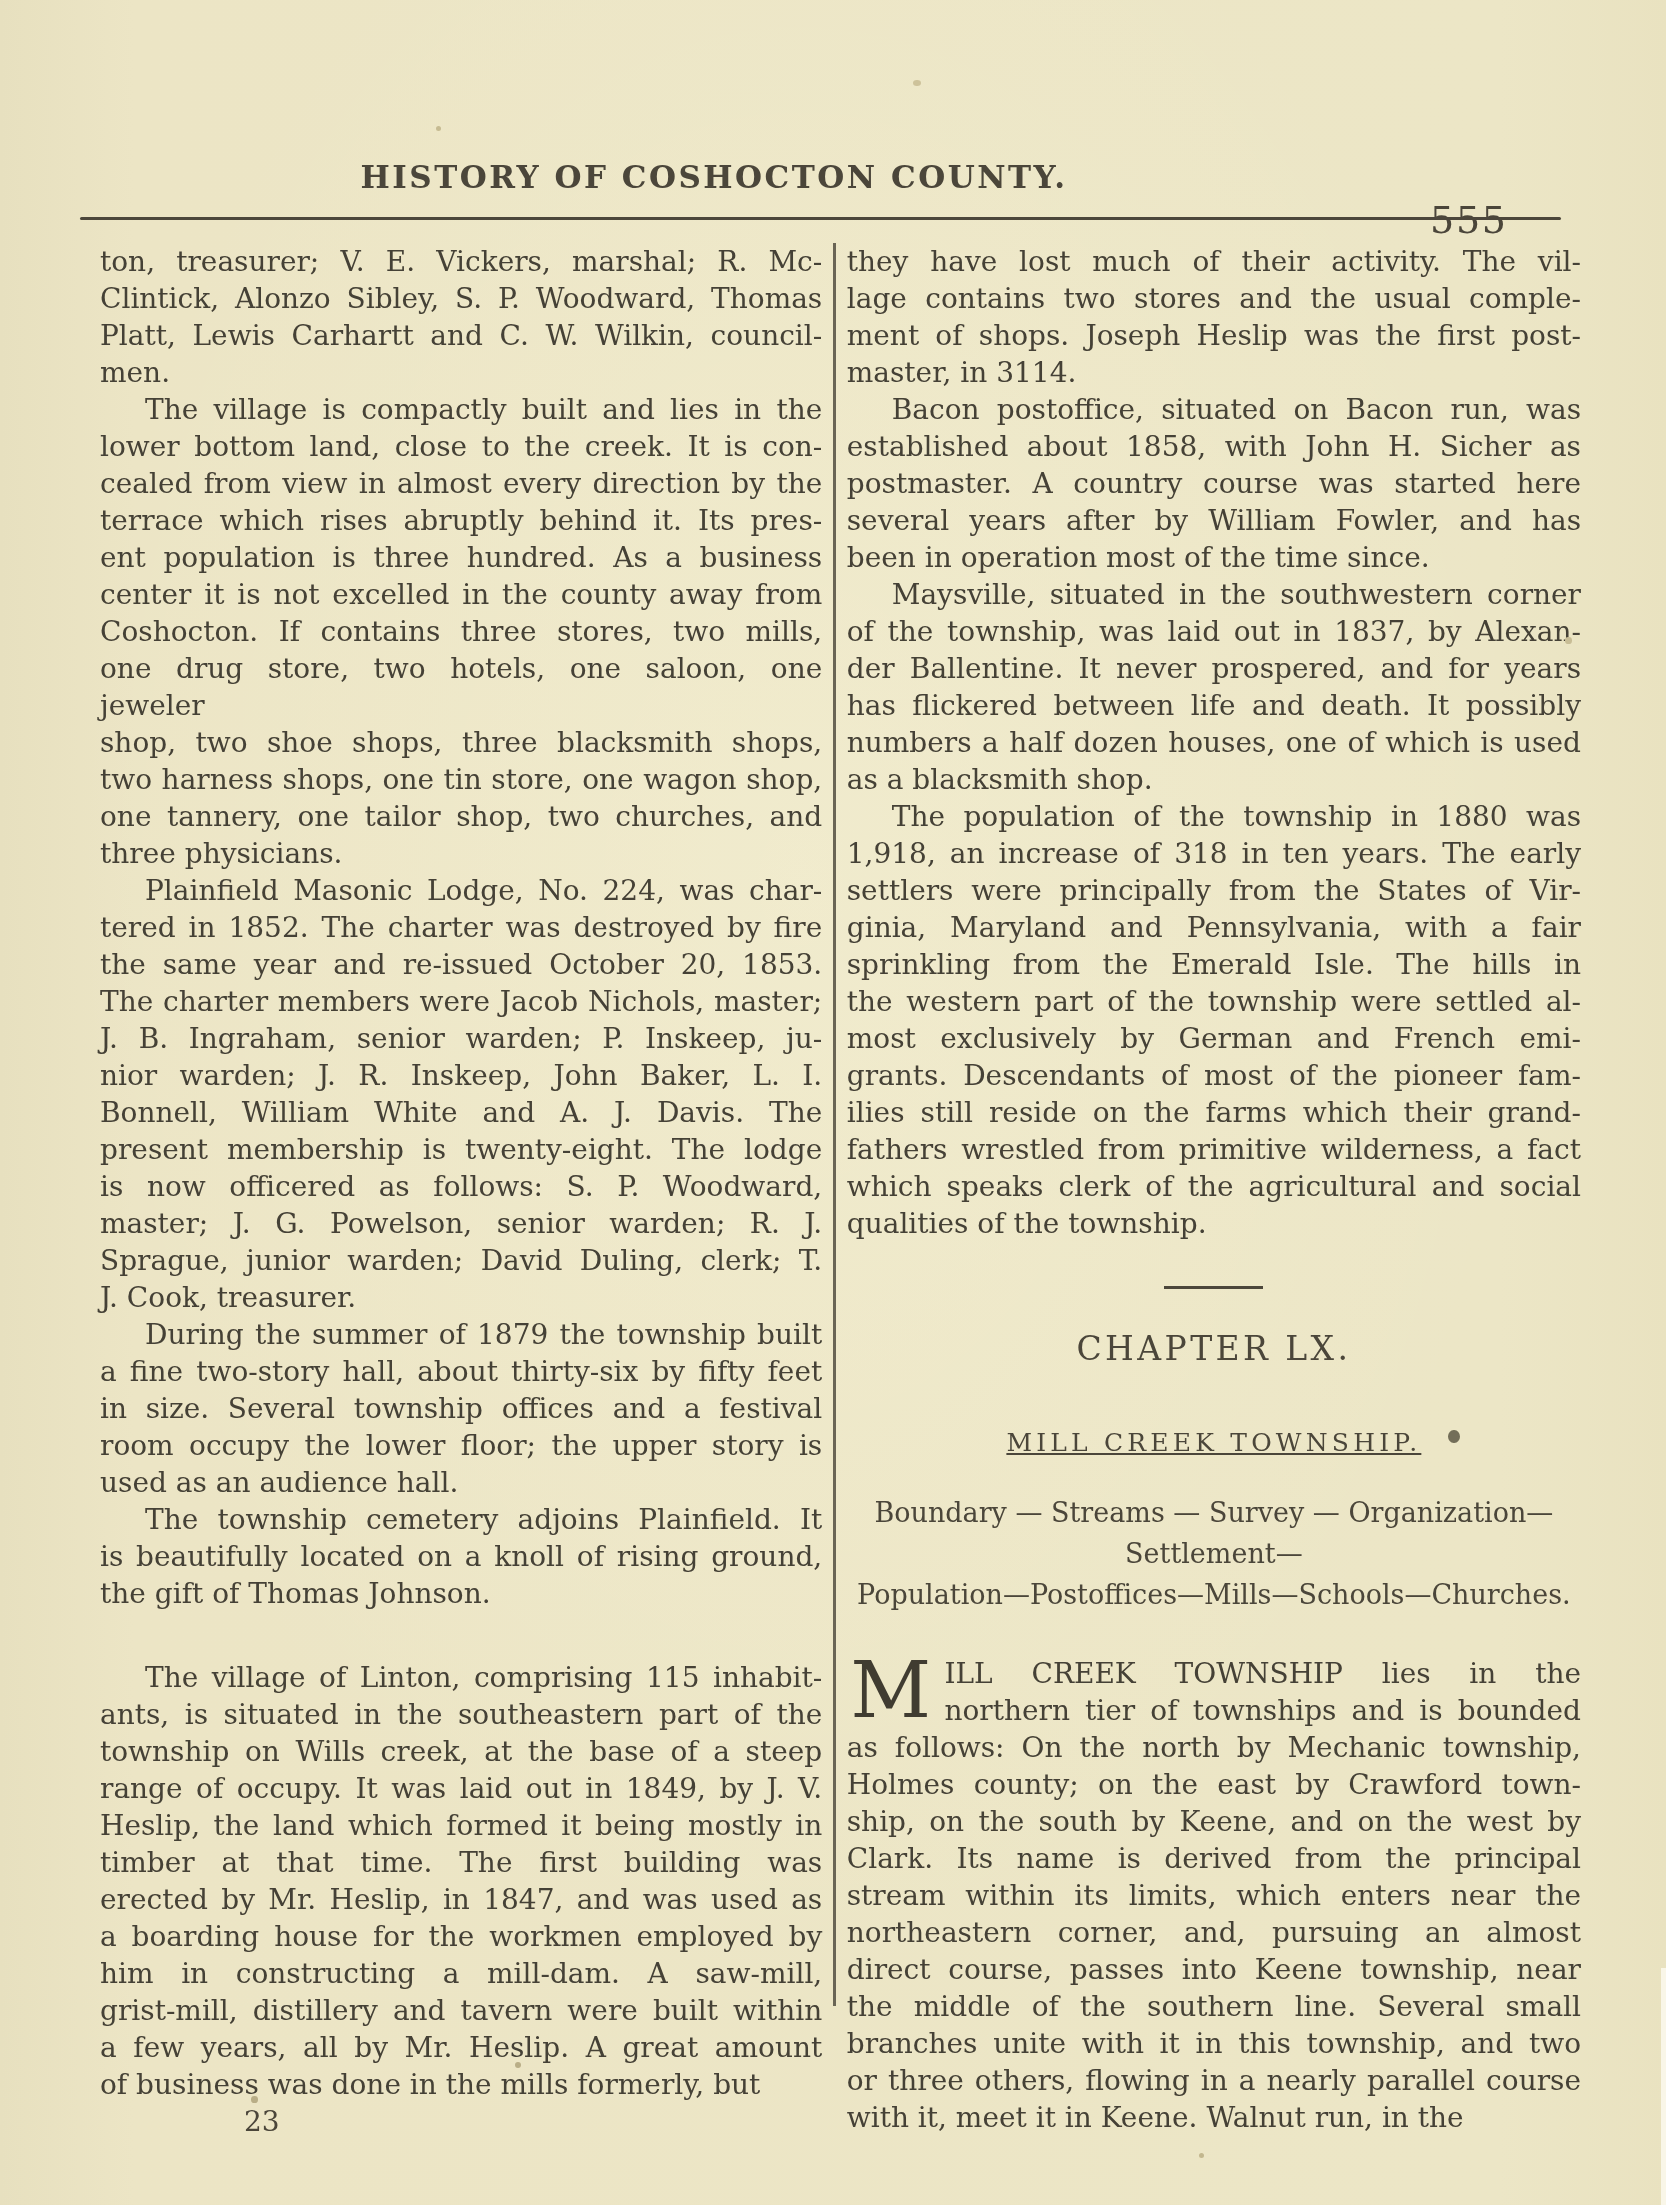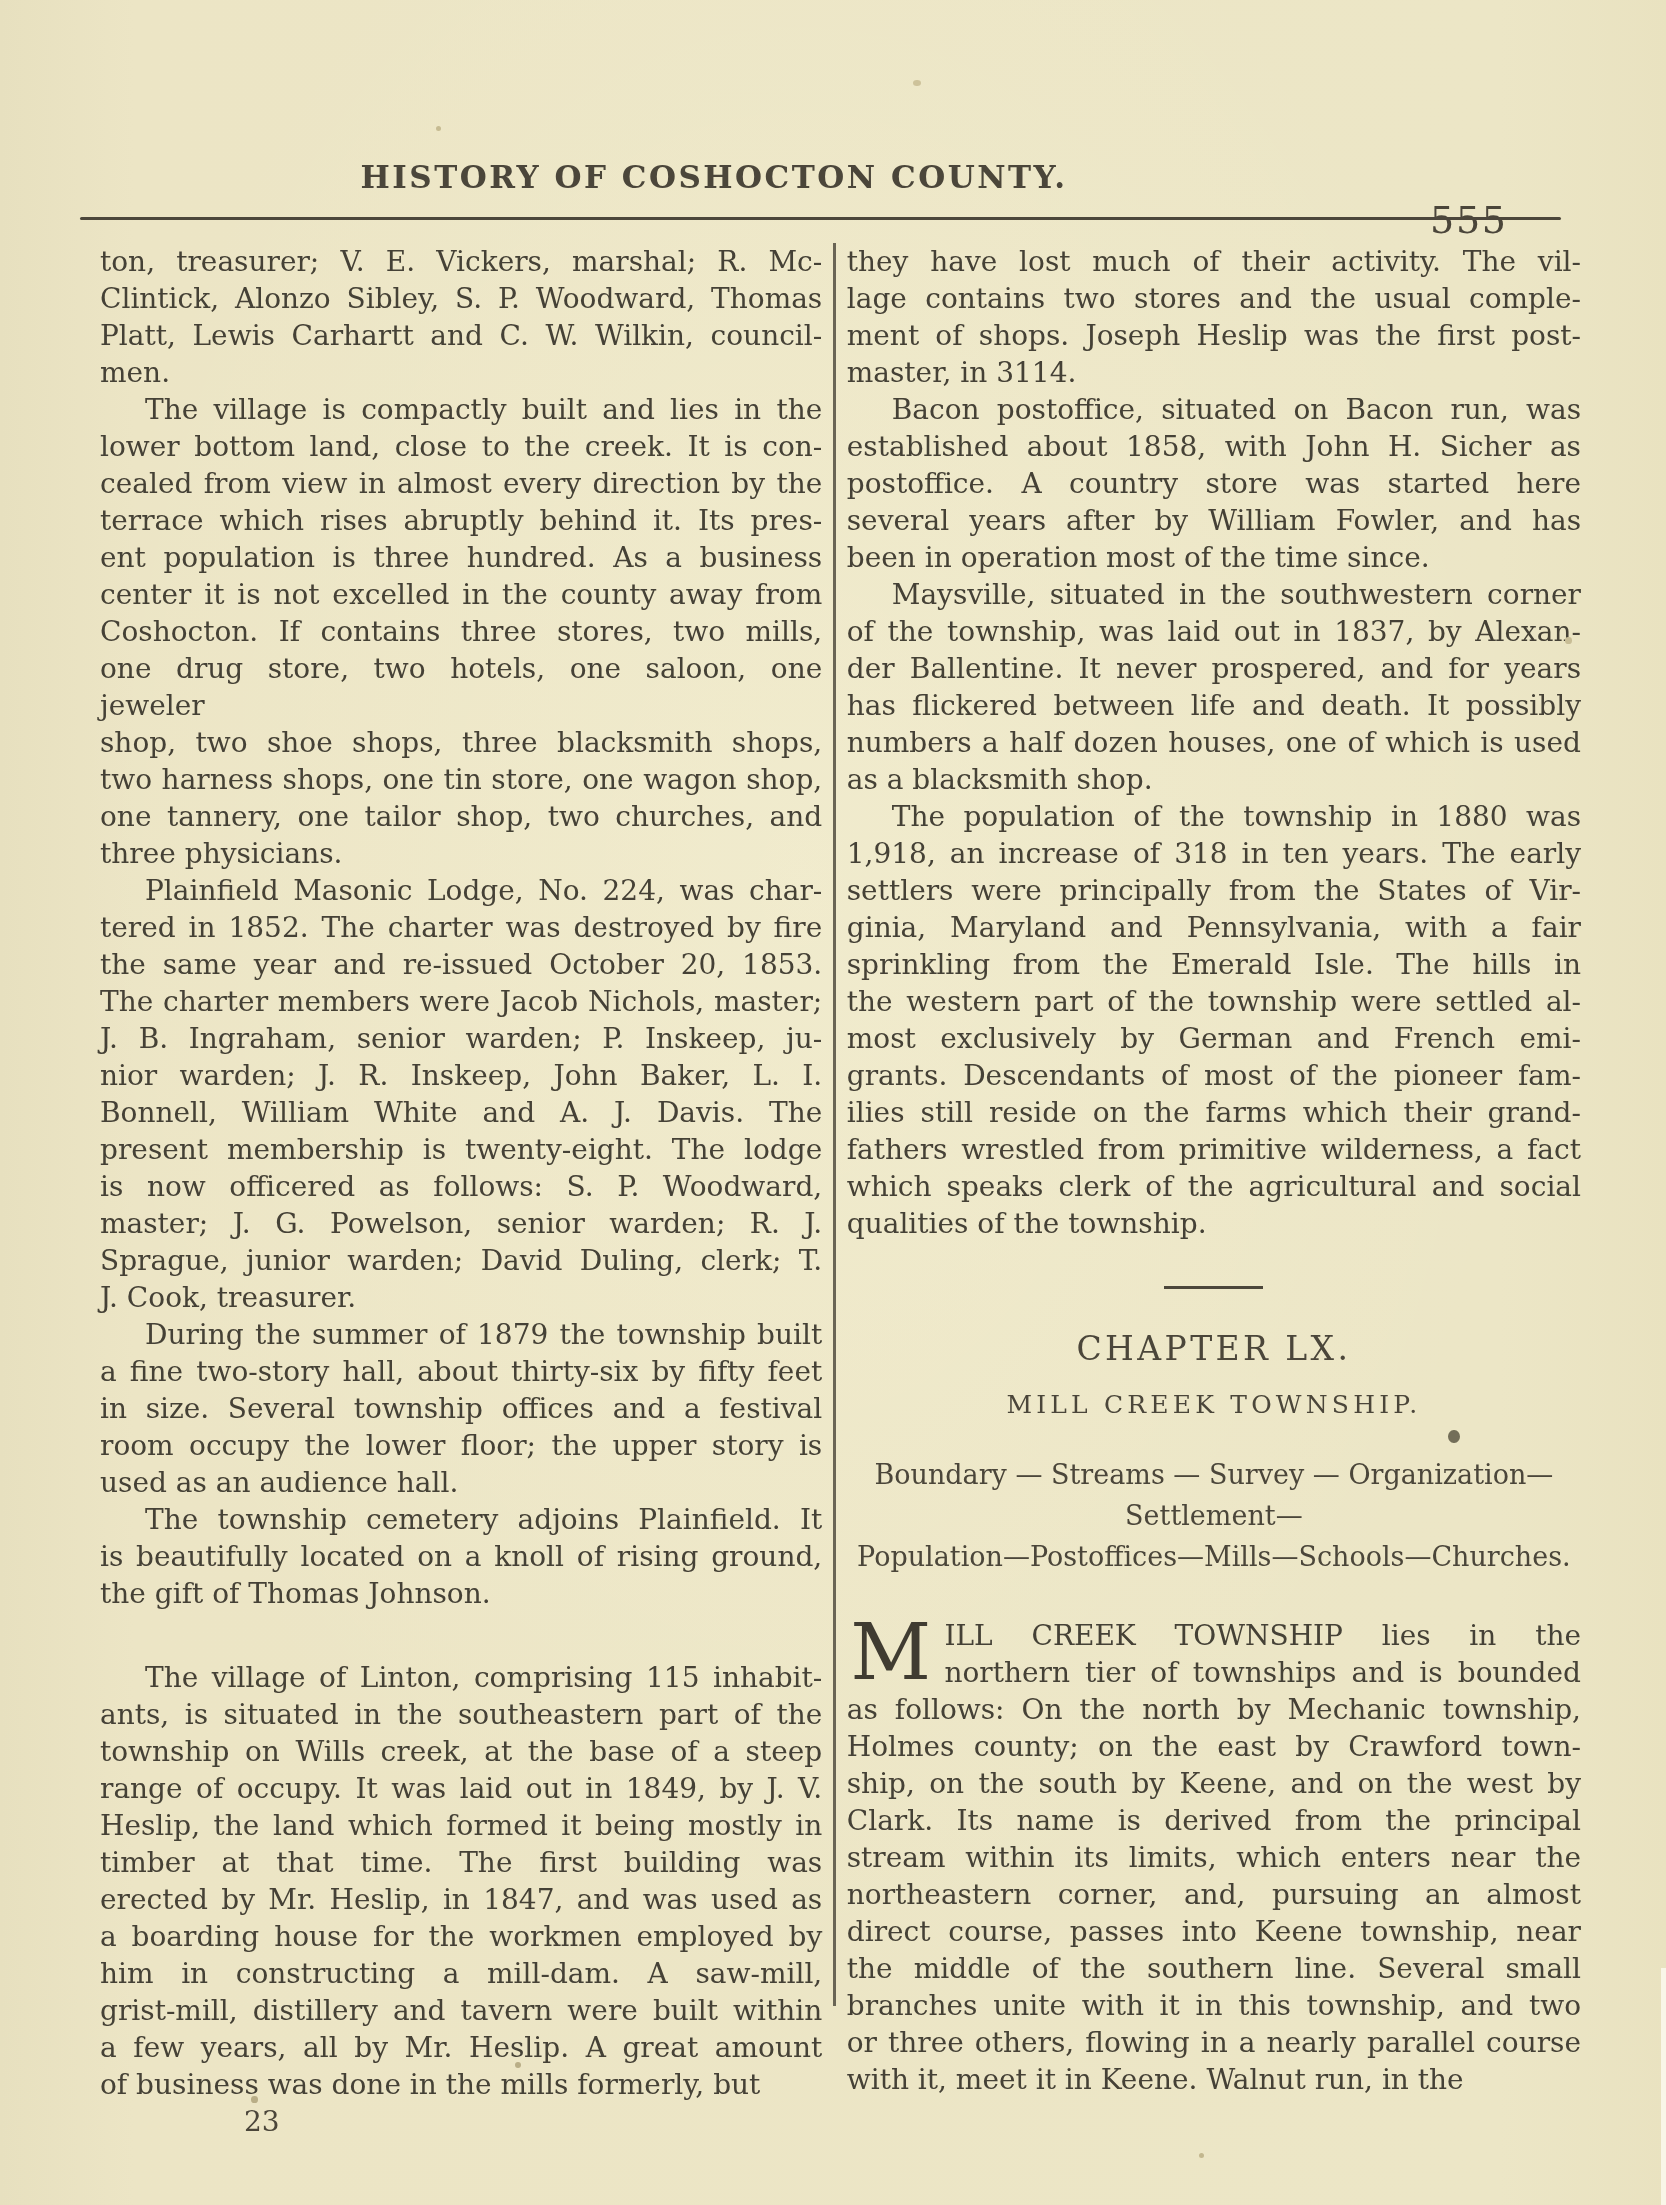--- a/index.html
+++ b/index.html
@@ -44,22 +44,22 @@
   .para.indent .line:first-child{text-indent:45px;}
   .para.gap-before{margin-top:47px;}
   .sig{margin-top:2px;padding-left:144px;font-size:28px;color:#4b463a;}
   
   .sep-rule{width:99px;height:2.5px;background:#4c473b;margin:44px auto 0;}
   .chapter-title{
     margin:40px 0 0;text-align:center;font-size:33px;font-weight:normal;
     letter-spacing:3.4px;color:#4b463a;
   }
   .chapter-subtitle{
-    margin:22px 0 0;text-align:center;font-size:25px;font-weight:normal;
-    letter-spacing:4.2px;color:#4b463a;
+    margin:60px 0 0;text-align:center;font-size:25px;font-weight:normal;
+    letter-spacing:4.2px;color:#4b463a;text-decoration:underline;
   }
   .epigraph{margin-top:35px;font-size:27px;line-height:41px;text-align:center;color:#4b463a;}
   .opening{margin-top:40px;font-size:28px;line-height:37px;}
   .dropcap{
     float:left;font-size:79px;line-height:69px;height:72px;
     padding:1.7px 13.4px 0 3.4px;color:#403c31;
   }
   
   .speck{position:absolute;border-radius:50%;}
   .edge-right{
@@ -145,21 +145,21 @@
       <div id="col-right-top">
           <div class="para">
             <div class="line">they have lost much of their activity.  The vil-</div>
             <div class="line">lage contains two stores and the usual comple-</div>
             <div class="line">ment of shops.  Joseph Heslip was the first post-</div>
             <div class="line last">master, in 3114.</div>
           </div>
           <div class="para indent">
             <div class="line">Bacon postoffice, situated on Bacon run, was</div>
             <div class="line">established about 1858, with John H. Sicher as</div>
-            <div class="line">postoffice.  A country store was started here</div>
+            <div class="line">postmaster.  A country course was started here</div>
             <div class="line">several years after by William Fowler, and has</div>
             <div class="line last">been in operation most of the time since.</div>
           </div>
           <div class="para indent">
             <div class="line">Maysville, situated in the southwestern corner</div>
             <div class="line">of the township, was laid out in 1837, by Alexan-</div>
             <div class="line">der Ballentine.  It never prospered, and for years</div>
             <div class="line">has flickered between life and death.  It possibly</div>
             <div class="line">numbers a half dozen houses, one of which is used</div>
             <div class="line last">as a blacksmith shop.</div>

